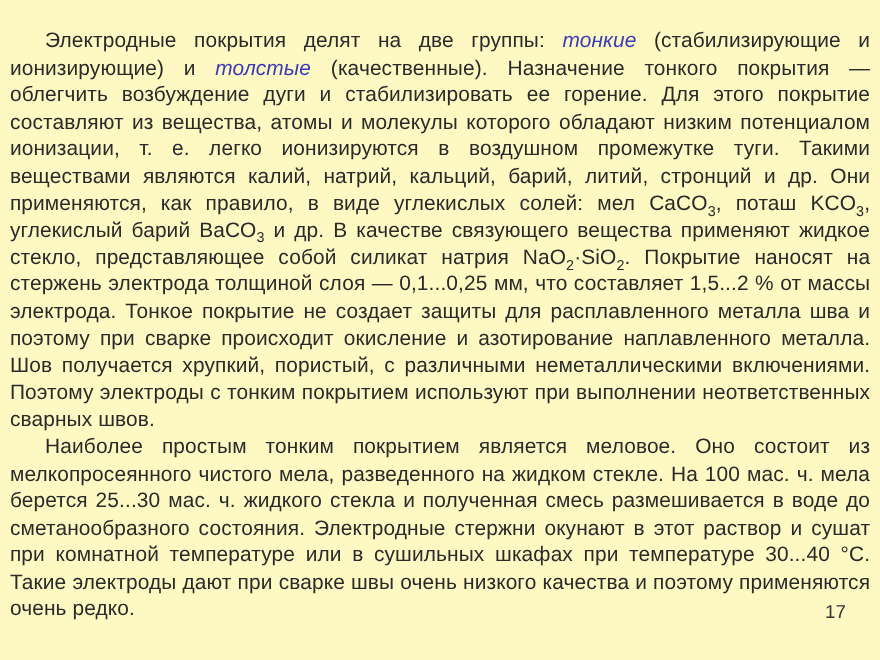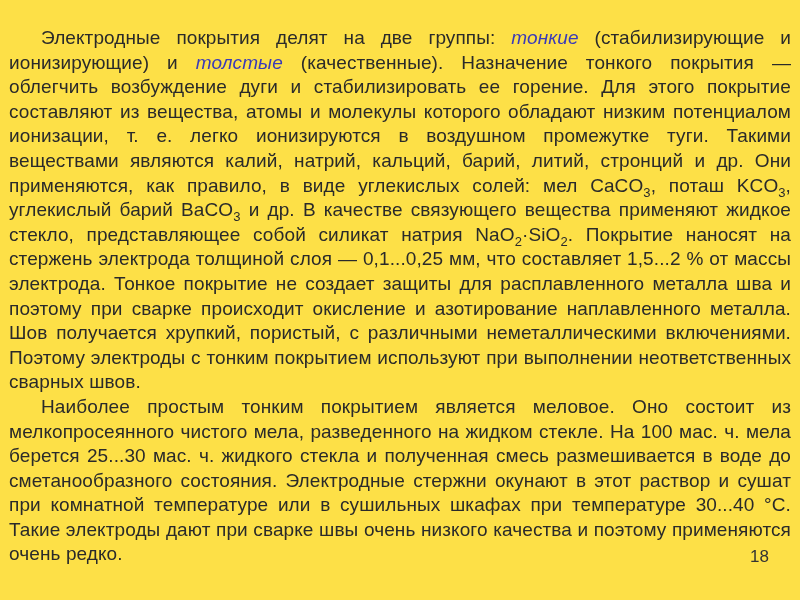--- a/index.html
+++ b/index.html
@@ -10,21 +10,21 @@
   body {
     width: 800px;
     height: 600px;
     font-family: "Liberation Sans", sans-serif;
     overflow: hidden;
   }
   .slide {
     position: relative;
     width: 800px;
     height: 600px;
-    background: #fde047;
+    background: #fef9c3;
   }
   .text-block {
     position: absolute;
     left: 9px;
     right: 9px;
     top: 26px;
     color: #2a2a2a;
     font-size: 19px;
     line-height: 24.6px;
     text-align: justify;
@@ -52,14 +52,14 @@
   }
 </style>
 </head>
 <body>
 
 <div class="slide">
   <div class="text-block">
     <p><span>Электродные покрытия делят на две группы: </span><span class="term">тонкие</span><span> (стабилизирующие и ионизирующие) и </span><span class="term">толстые</span><span> (качественные). Назначение тонкого покрытия — облегчить возбуждение дуги и стабилизировать ее горение. Для этого покрытие составляют из вещества, атомы и молекулы которого обладают низким потенциалом ионизации, т. е. легко ионизируются в воздушном промежутке туги. Такими веществами являются калий, натрий, кальций, барий, литий, стронций и др. Они применяются, как правило, в виде углекислых солей: мел CaCO</span><span class="sub">3</span><span>, поташ KCO</span><span class="sub">3</span><span>, углекислый барий BaCO</span><span class="sub">3</span><span> и др. В качестве связующего вещества применяют жидкое стекло, представляющее собой силикат натрия NaO</span><span class="sub">2</span><span>·SiO</span><span class="sub">2</span><span>. Покрытие наносят на стержень электрода толщиной слоя — 0,1...0,25 мм, что составляет 1,5...2 % от массы электрода. Тонкое покрытие не создает защиты для расплавленного металла шва и поэтому при сварке происходит окисление и азотирование наплавленного металла. Шов получается хрупкий, пористый, с различными неметаллическими включениями. Поэтому электроды с тонким покрытием используют при выполнении неответственных сварных швов.</span></p>
     <p><span>Наиболее простым тонким покрытием является меловое. Оно состоит из мелкопросеянного чистого мела, разведенного на жидком стекле. На 100 мас. ч. мела берется 25...30 мас. ч. жидкого стекла и полученная смесь размешивается в воде до сметанообразного состояния. Электродные стержни окунают в этот раствор и сушат при комнатной температуре или в сушильных шкафах при температуре 30...40 °С. Такие электроды дают при сварке швы очень низкого качества и поэтому применяются очень редко.</span></p>
   </div>
-  <div class="page-number">18</div>
+  <div class="page-number">17</div>
 </div>
 
 </body></html>

